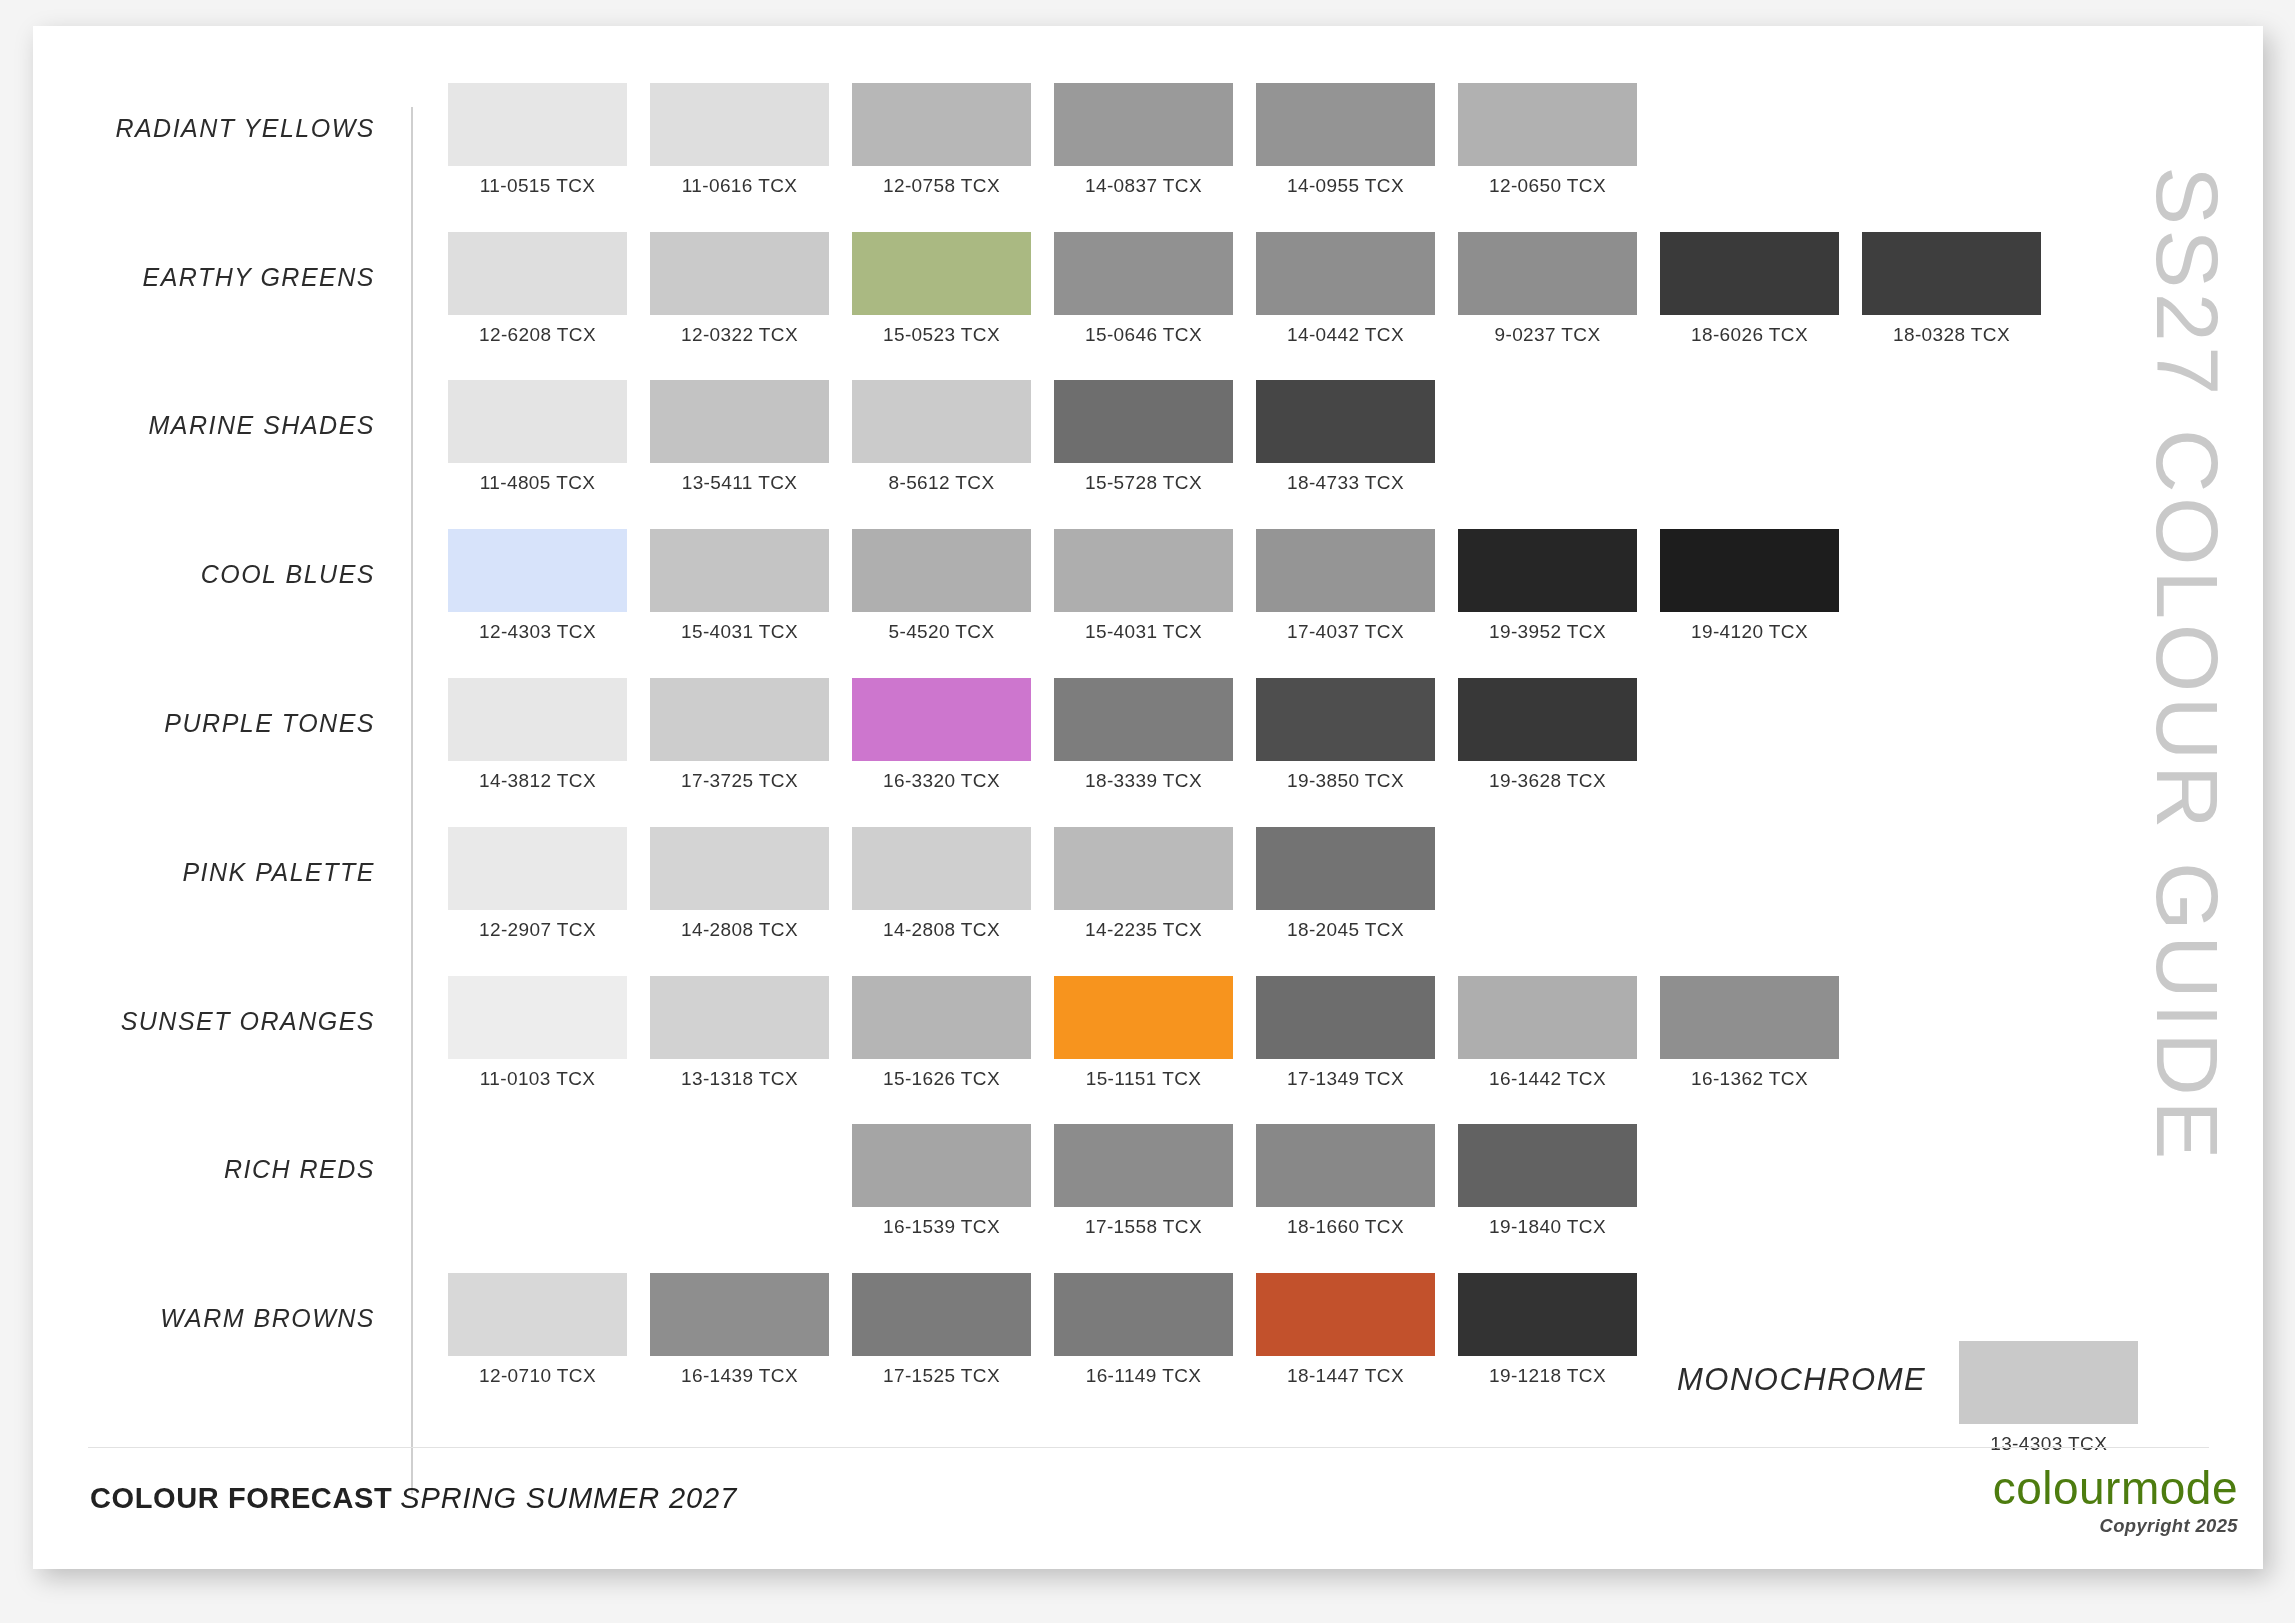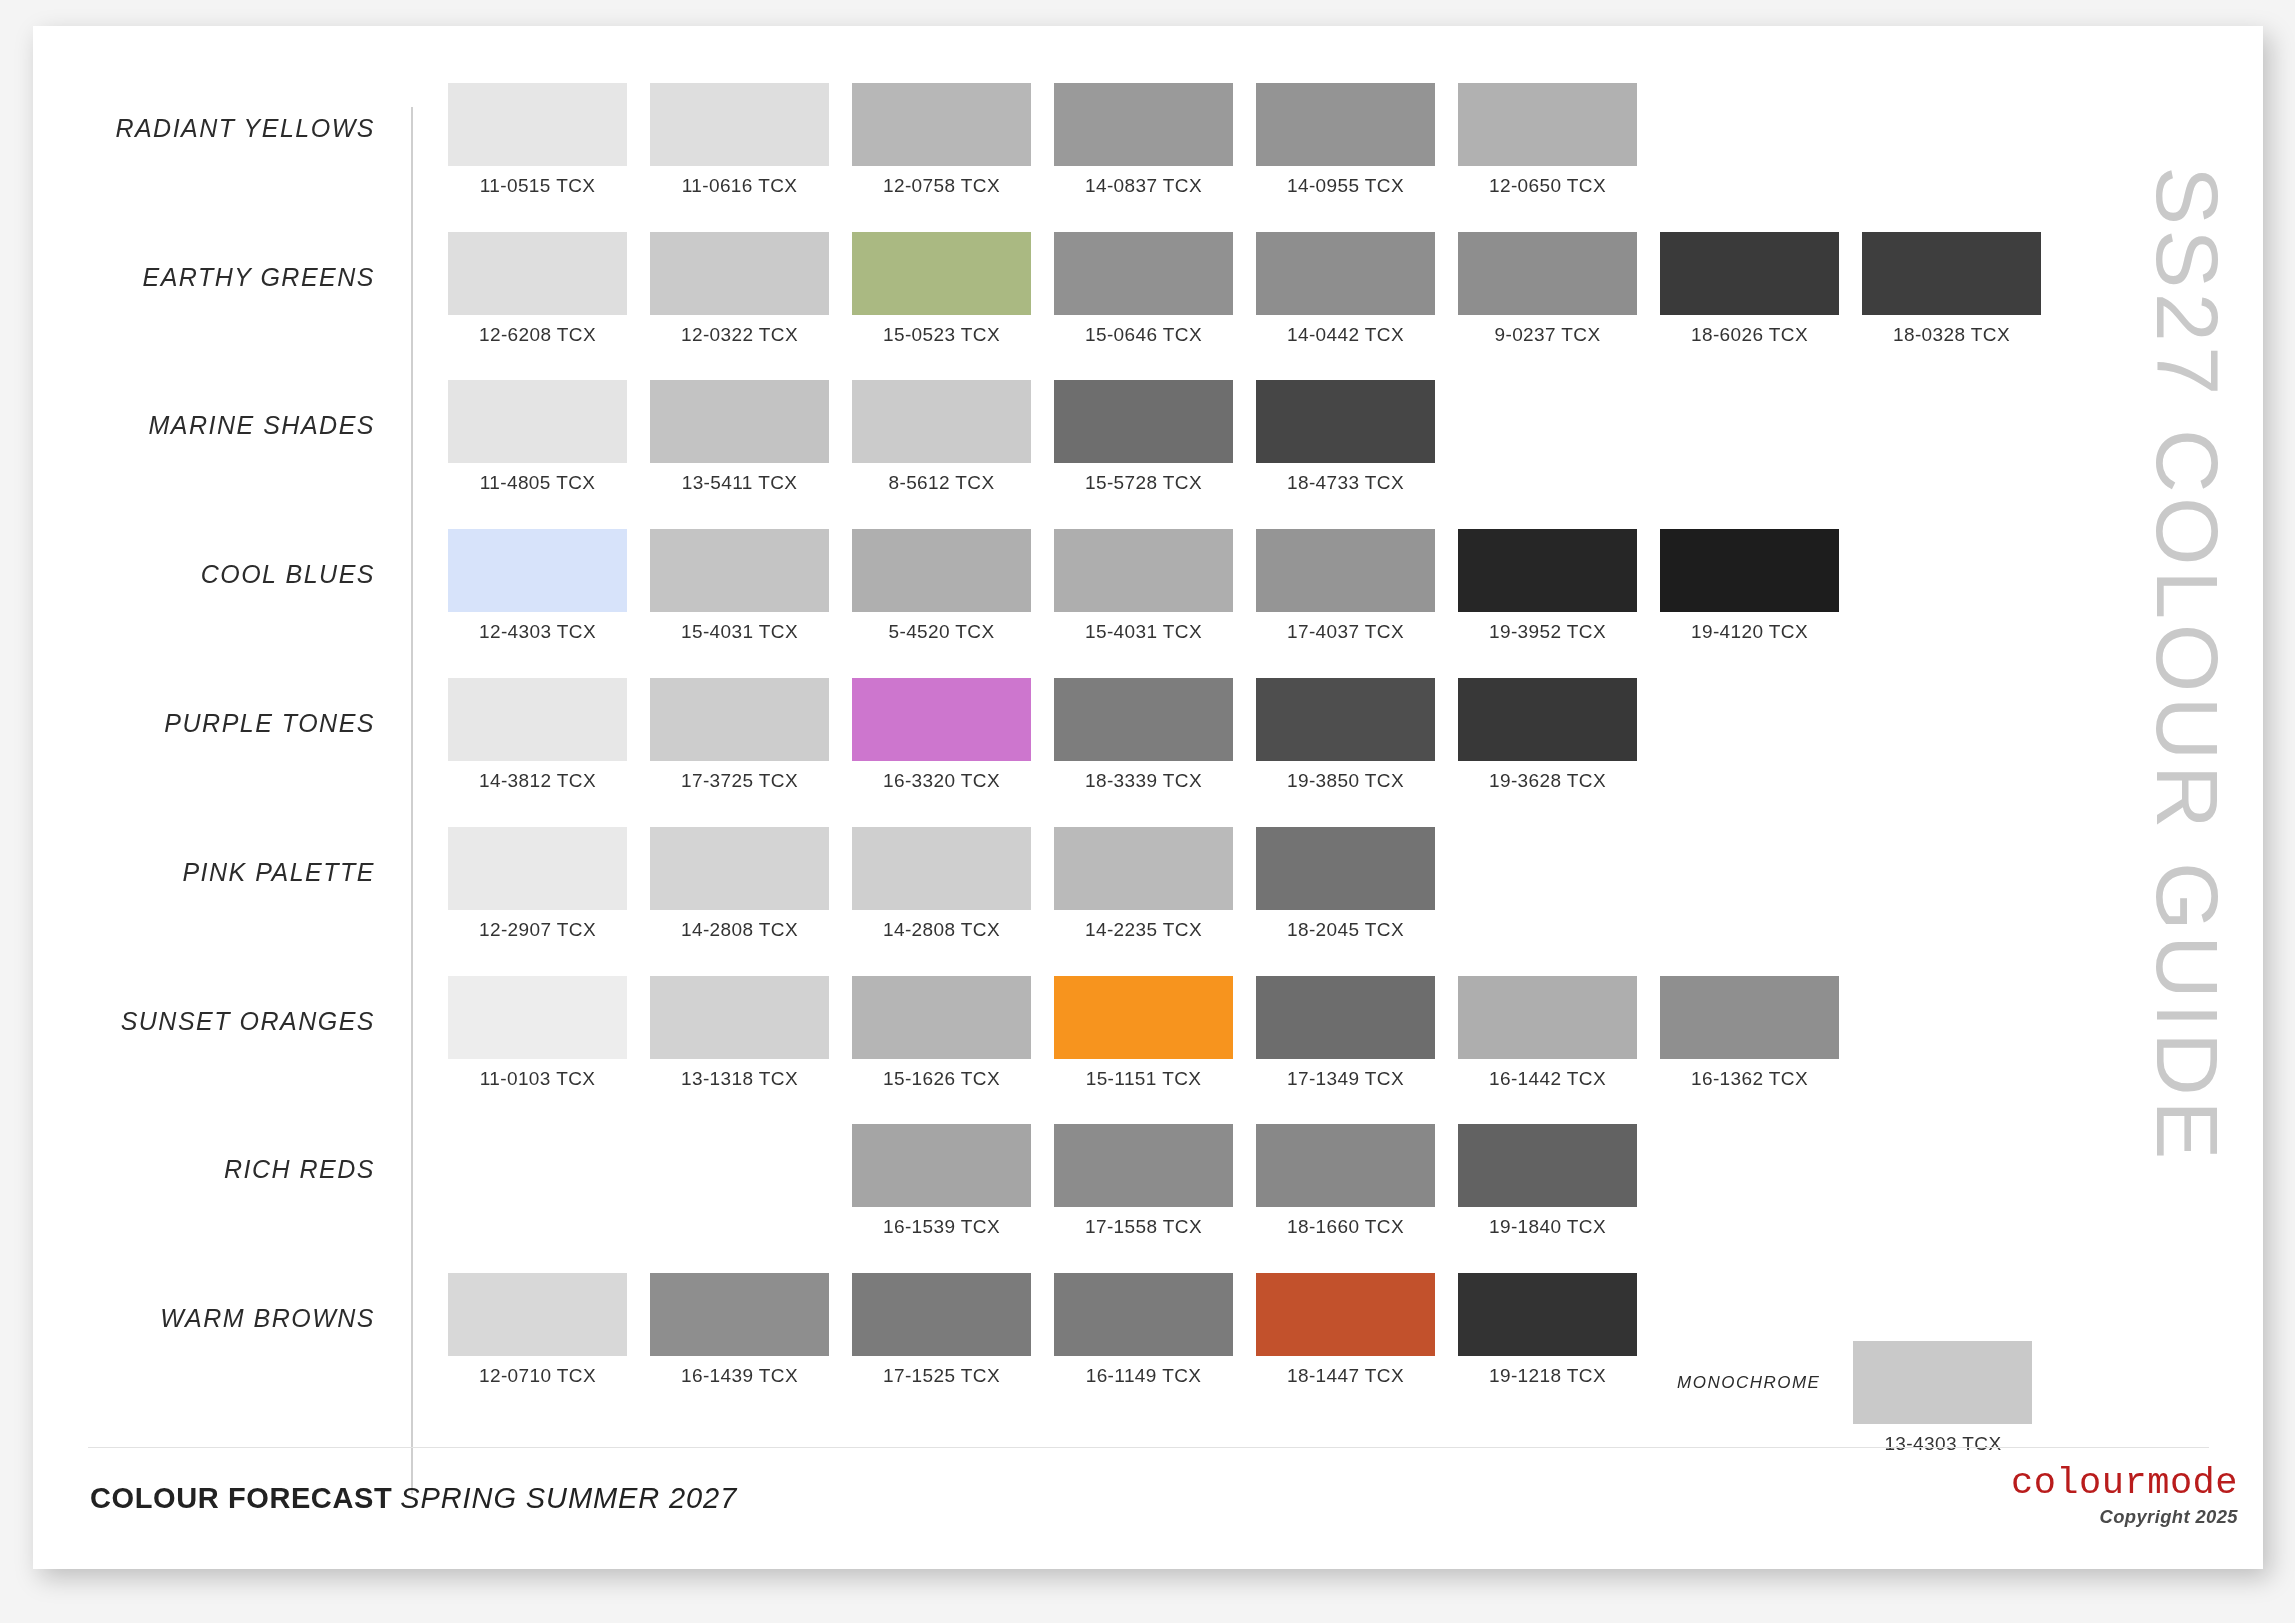--- a/index.html
+++ b/index.html
@@ -125,25 +125,25 @@
   
   #mono {
     position: absolute;
     left: 1644px;
     top: 1315px;
     display: flex;
     align-items: flex-start;
   }
   #mono .mono-label {
     font-style: italic;
-    font-size: 17px;
+    font-size: 31px;
     letter-spacing: 1.5px;
     color: #2b2b2b;
     white-space: nowrap;
-    margin-top: 32px;
+    margin-top: 21px;
     margin-right: 33px;
   }
   #mono .cell { width: 179px; }
 
   
   #footer {
     position: absolute;
     left: 0;
     bottom: 12px;
     width: 2230px;
@@ -174,23 +174,23 @@
     font-style: italic;
     letter-spacing: 0.9px;
   }
   #brand {
     position: absolute;
     right: 53px;
     top: 16.5px;
     text-align: right;
   }
   #brand .logo {
-    font-family: Liberation Mono, monospace;
-    font-size: 37px;
-    color: #b91c1c;
+    font-family: Liberation Sans, sans-serif;
+    font-size: 46px;
+    color: #4d7c0f;
     letter-spacing: 0.5px;
     line-height: 1.05;
   }
   #brand .copy {
     font-style: italic;
     font-size: 18.4px;
     color: #4a4a4a;
     margin-top: 3.7px;
     letter-spacing: 0.4px;
     font-weight: bold;

